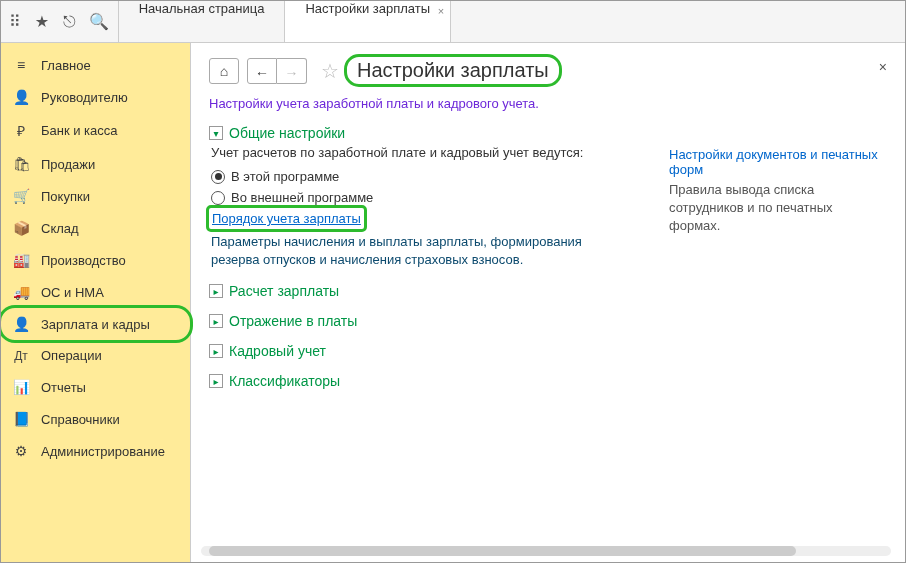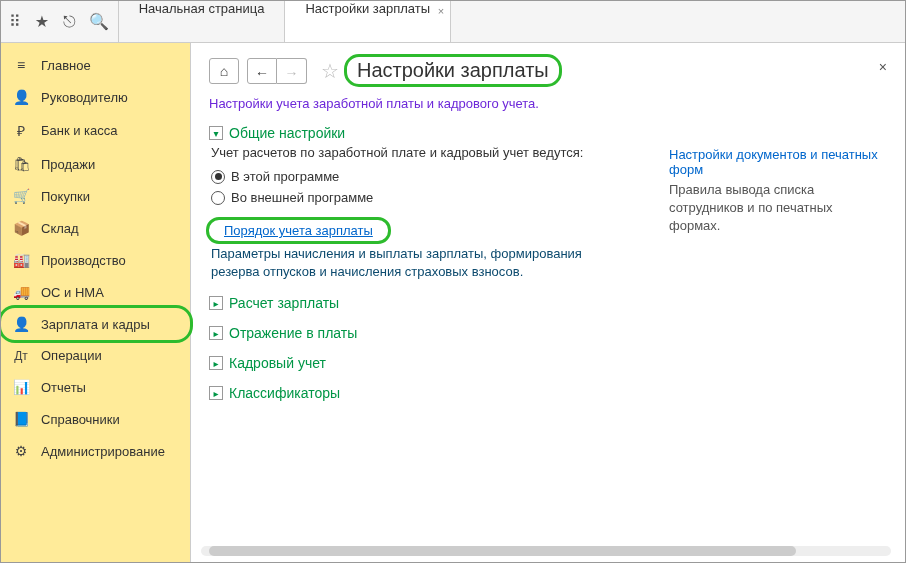--- a/index.html
+++ b/index.html
@@ -34,26 +34,26 @@
 .subtitle { margin-bottom: 14px; color: #6d28d9; }
 
 .columns { display: flex; gap: 40px; }
 .col-left { flex: 0 0 420px; }
 .col-right { flex: 1; }
 
 .section-header { display: flex; align-items: center; gap: 6px; color: #009646; font-size: 14px; margin-bottom: 4px; cursor: pointer; }
 .expand-box { width: 14px; height: 14px; border: 1px solid #999; display: flex; align-items: center; justify-content: center; font-size: 10px; background: #fff; color: #009646; }
 .section-desc { color: #333; margin-left: 2px; margin-bottom: 6px; }
 
-.radio-group { margin-left: 2px; margin-bottom: 12px; }
+.radio-group { margin-left: 2px; }
 .radio-item { display: flex; align-items: center; gap: 6px; padding: 3px 0; cursor: pointer; }
 .radio { width: 14px; height: 14px; border: 1px solid #555; border-radius: 50%; display: flex; align-items: center; justify-content: center; background: #fff; }
 .radio.checked::after { content: ""; width: 7px; height: 7px; background: #333; border-radius: 50%; }
 
-.link-box { display: inline-block; outline: 3px solid #2dbb2d; border-radius: 10px; padding: 3px 15px; margin-bottom: 4px; }
+.link-box { display: inline-block; outline: 3px solid #2dbb2d; border-radius: 2px; padding: 3px 3px; margin-bottom: 4px; }
 .link { color: #0066cc; text-decoration: underline; cursor: pointer; }
 .link-desc { color: #0c4a6e; margin-left: 2px; margin-bottom: 14px; line-height: 1.4; }
 
 .collapsed-section { display: flex; align-items: center; gap: 6px; color: #009646; font-size: 14px; margin-bottom: 14px; cursor: pointer; }
 
 .right-link { color: #0066cc; cursor: pointer; display: block; margin-bottom: 4px; }
 .right-desc { color: #555; line-height: 1.4; }
 
 
 .hscroll { position: absolute; bottom: 6px; left: 200px; right: 14px; height: 10px; background: #eee; border-radius: 5px; }

